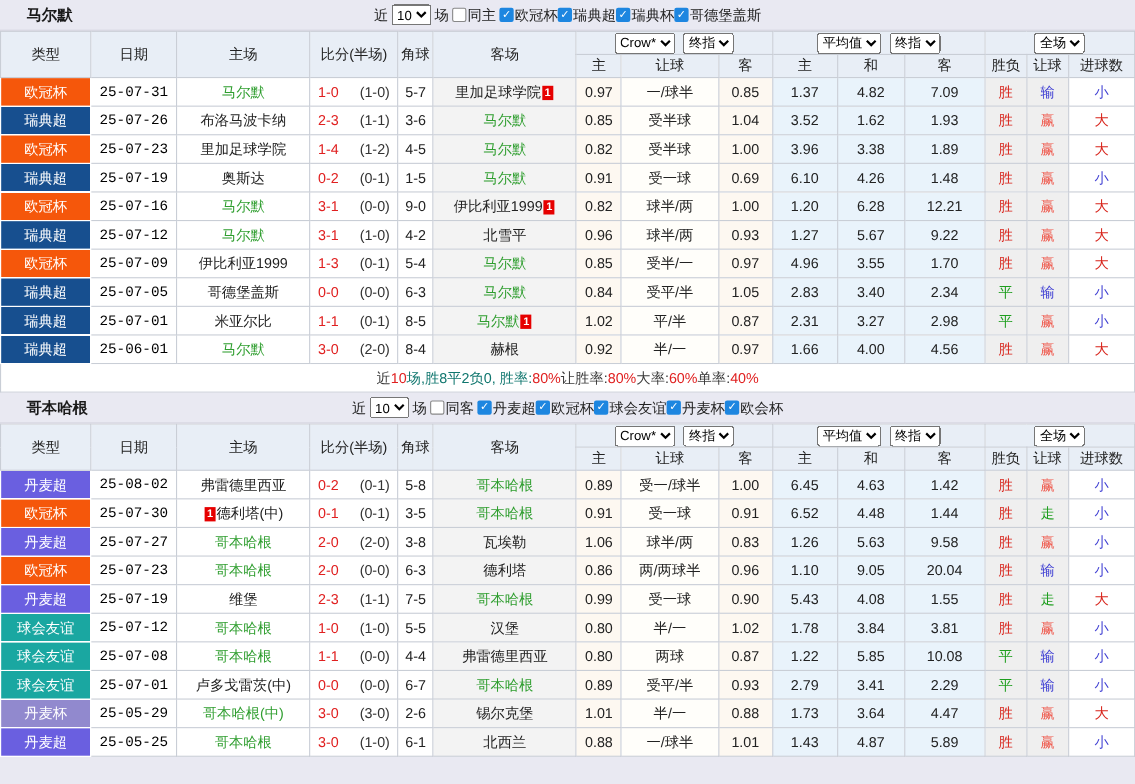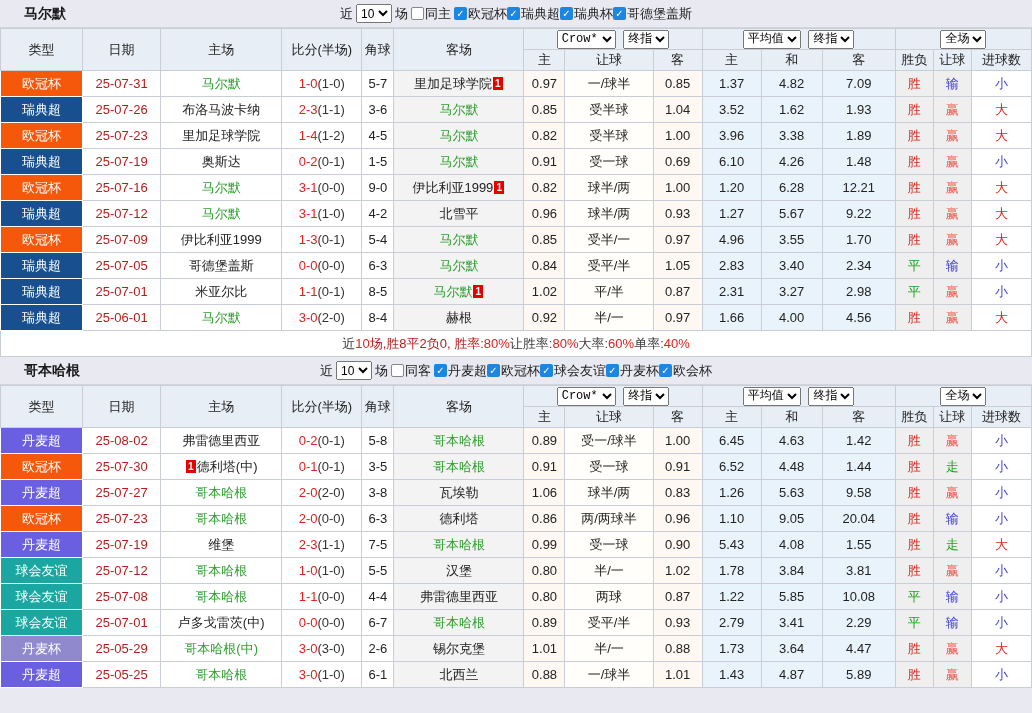--- a/index.html
+++ b/index.html
@@ -21,33 +21,33 @@
   .filter select{font-size:12px;height:19px;}
   .cb{display:inline-block;width:13px;height:13px;line-height:13px;font-size:10px;text-align:center;border-radius:2px;margin-right:1px;vertical-align:-2px;}
   .cb-on{background:#1d86e0;color:#fff;}
   .cb-off{background:#fff;border:1px solid #888;width:11px;height:11px;}
   .filter label{display:inline-flex;align-items:center;cursor:pointer;}
 
   
   table{border-collapse:collapse;table-layout:fixed;width:1032px;background:#fff;font-size:13px;}
   th,td{border:1px solid #c9ced6;text-align:center;padding:0;overflow:hidden;white-space:nowrap;}
   thead th{background:#e8eef6;font-weight:normal;height:20px;font-size:13px;color:#222;}
-  thead select{font-size:12px;height:19px;margin:0 2px;font-family:Liberation Mono, monospace;}
+  thead select{font-size:12px;height:19px;margin:0 2px;}
   tbody td{height:25px;color:#222;}
   td.c-league{color:#fff;border:1px solid #fff;font-size:13px;}
-  td.c-date{color:#b91c1c;}
+  td.c-date{color:#000000;font-family:Liberation Mono, monospace;}
   td.c-away{background:#f3f3f3;}
   td.c-a1,td.c-a2{background:#fdf8f1;}
   td.c-hcap{background:#fffefa;}
   td.c-e1,td.c-e2,td.c-e3{background:#e9f3fb;}
   td.c-r1,td.c-r2{background:#efefef;}
   .self{color:#2f9e2f;}
   .opp{color:#222;}
   .sc-ft{color:#e02020;}
-  .sc-ht{color:#333;}
+  .sc-ht{color:#333;padding-left:19px;}
   .b1{display:inline-block;background:#e60000;color:#fff;font-size:10px;font-weight:bold;width:10px;height:13px;line-height:13px;margin:0 1px;vertical-align:1px;}
 
   
   .summary{height:25px;background:#fff;border:1px solid #c9ced6;border-top:none;display:flex;align-items:center;justify-content:center;font-size:13px;}
 </style>
 </head>
 <body>
 
 <div class="page">
 
@@ -297,21 +297,21 @@
             <td class="c-e3">4.56</td>
             <td class="c-r1" style="color: rgb(216, 37, 28);">胜</td>
             <td class="c-r2" style="color: rgb(239, 90, 78);">赢</td>
             <td class="c-r3" style="color: rgb(216, 37, 28);">大</td>
           </tr>
         </tbody>
     </table>
     <div class="summary">
         <span style="color: rgb(58, 58, 58);">近</span>
         <span style="color: rgb(224, 32, 32);">10</span>
-        <span style="color: #b91c1c;">场,胜8平2负0, 胜率:</span>
+        <span style="color: #0f766e;">场,胜8平2负0, 胜率:</span>
         <span style="color: rgb(224, 32, 32);">80%</span>
         <span style="color: rgb(58, 58, 58);"> 让胜率:</span>
         <span style="color: rgb(224, 32, 32);">80%</span>
         <span style="color: rgb(58, 58, 58);"> 大率:</span>
         <span style="color: rgb(224, 32, 32);">60%</span>
         <span style="color: rgb(58, 58, 58);"> 单率:</span>
         <span style="color: rgb(224, 32, 32);">40%</span>
       </div>
   </div>
 

